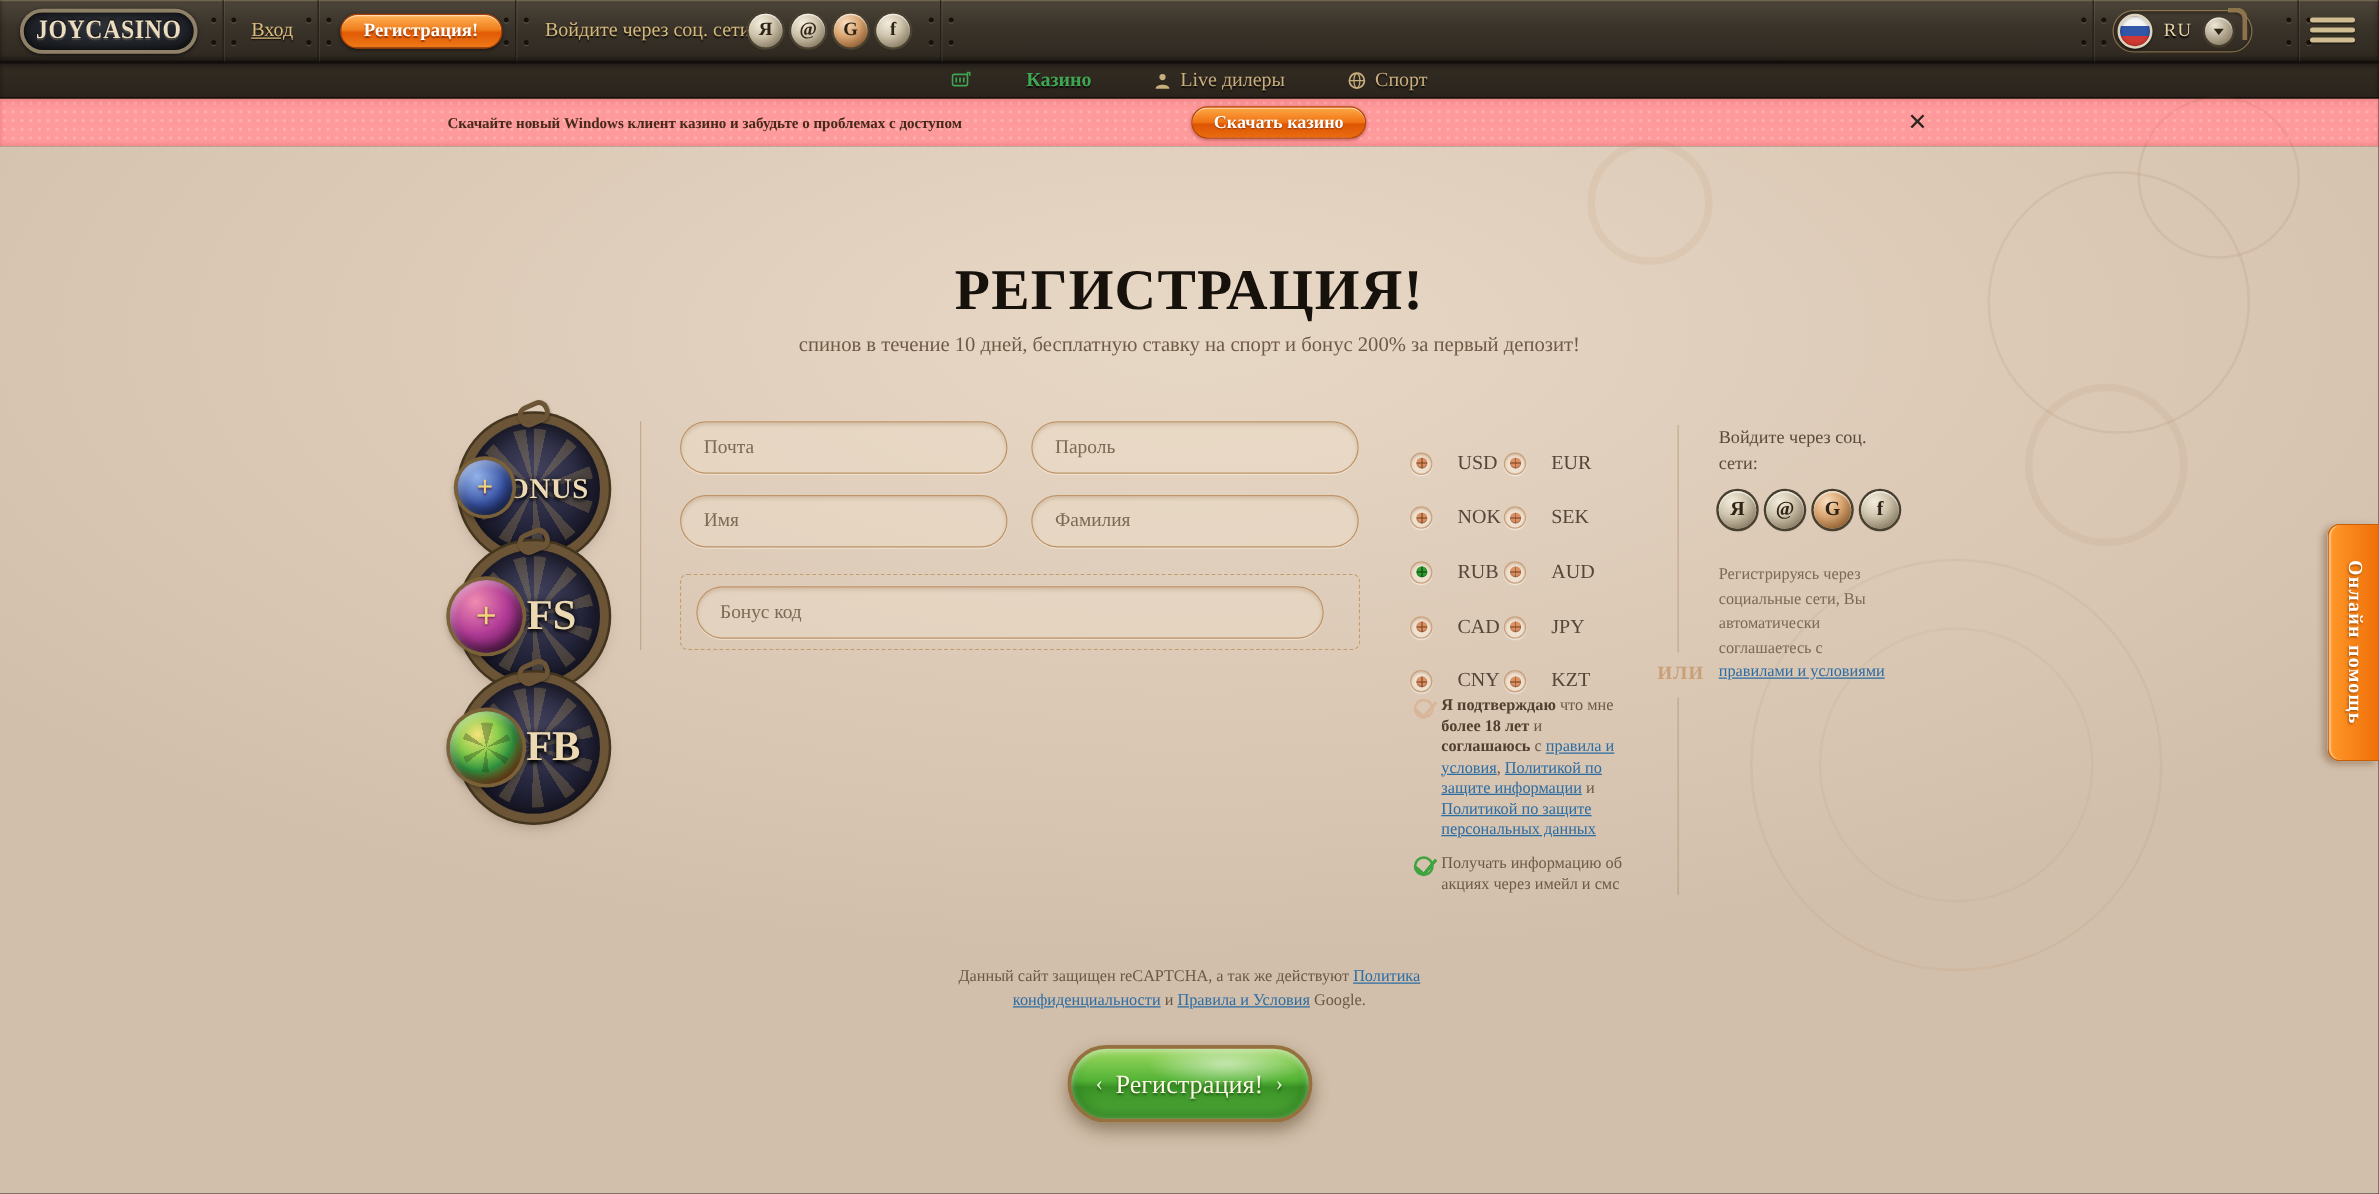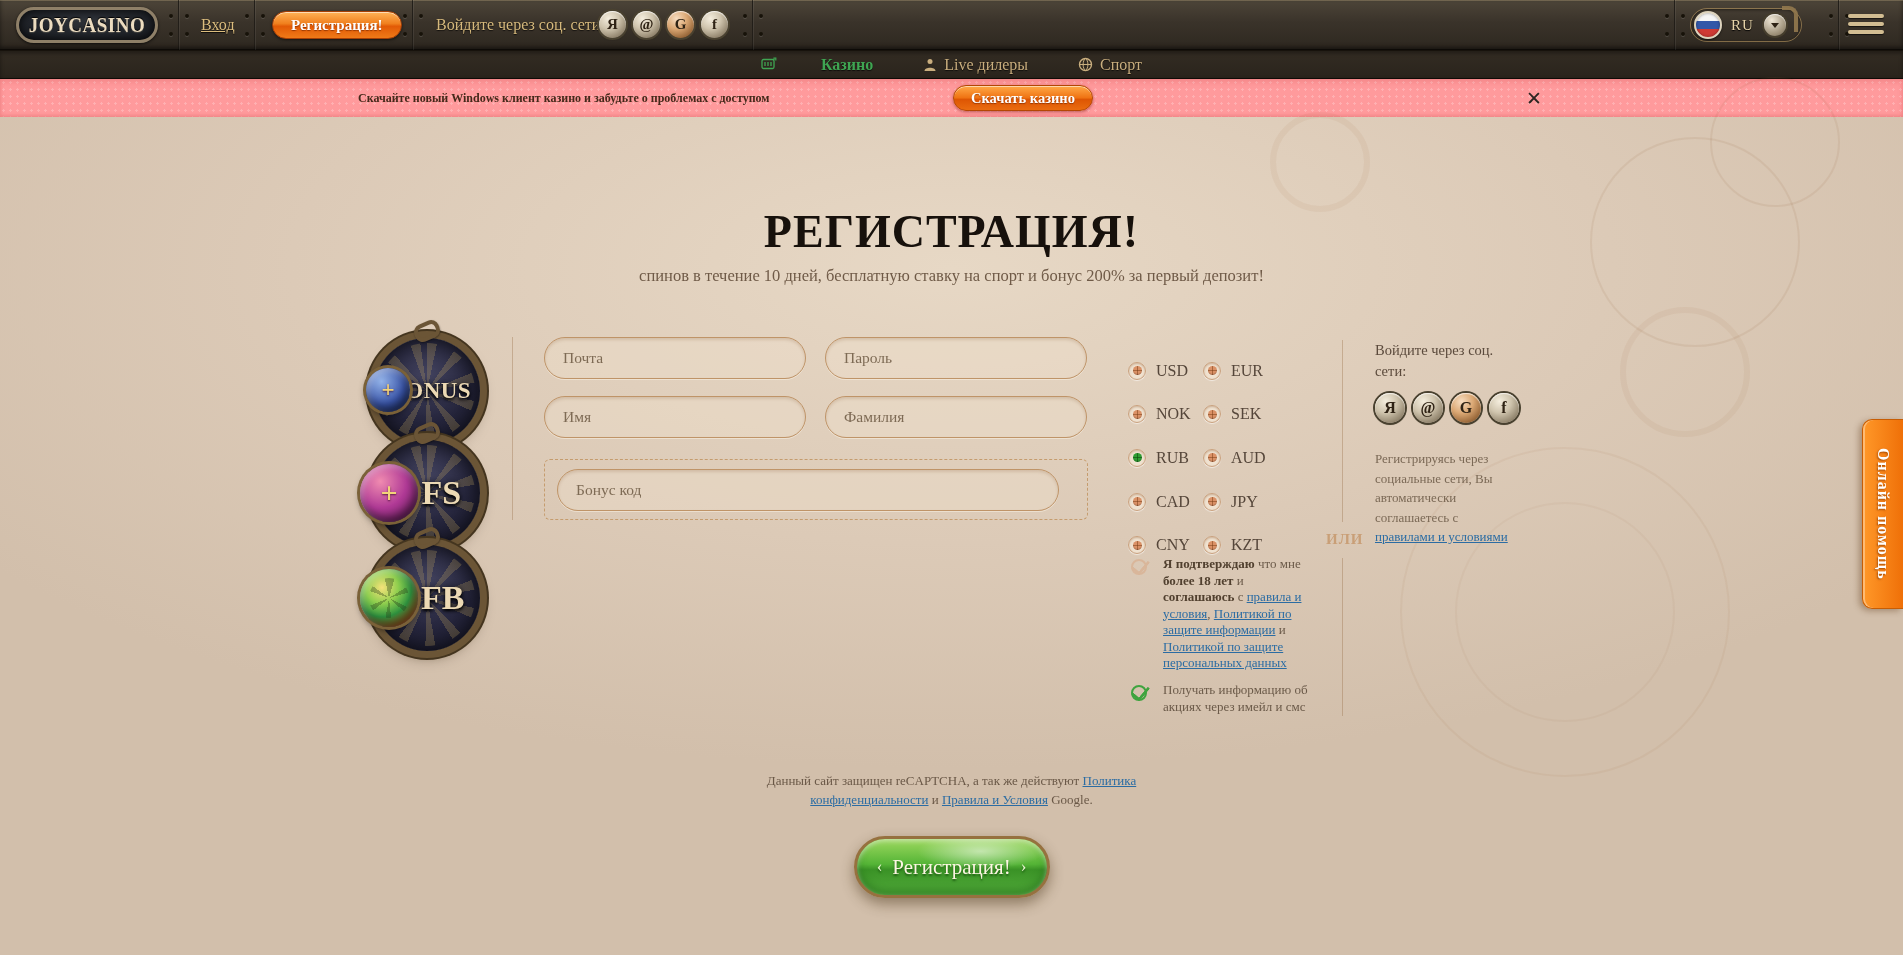--- a/index.html
+++ b/index.html
@@ -140,38 +140,38 @@
     background:rgba(240,226,207,.35); padding:16px 18px; font-size:15.5px; color:#4a3a2c;
     font-family:"Liberation Serif","DejaVu Serif",serif;
     box-shadow:inset 0 2px 3px rgba(130,85,45,.18), 0 1px 0 rgba(255,248,235,.45); outline:none; }
   .fld::placeholder { color:#7e6b55; opacity:1; }
   .bonus-wrap { position:absolute; left:544px; top:459px; width:544px; height:61px;
     border:1px dashed #c59c6e; border-radius:6px; }
 
   
   .cur-grid { position:absolute; left:1128px; top:349px; display:grid;
     grid-template-columns:75px 75px; grid-auto-rows:43.6px; }
-  .cur-cell { display:flex; align-items:center; gap:10px; cursor:pointer; }
+  .cur-cell { display:flex; align-items:center; gap:20px; cursor:pointer; }
   .radio { width:18px; height:18px; border-radius:50%; background:#f0e2d0; border:1px solid #c9a17e; flex:none;
     box-shadow:inset 0 1px 2px rgba(120,70,30,.3), 0 1px 1px rgba(255,255,255,.6);
     display:flex; align-items:center; justify-content:center; }
   .radio b { width:9px; height:9px; border-radius:50%; background:
       linear-gradient(transparent 44%, rgba(120,60,20,.5) 44% 56%, transparent 56%),
       linear-gradient(90deg, transparent 44%, rgba(120,60,20,.5) 44% 56%, transparent 56%), #db9166;
     box-shadow:inset 0 -1px 1px rgba(0,0,0,.25); }
   .radio.selected b { background:
       linear-gradient(transparent 44%, rgba(15,75,15,.6) 44% 56%, transparent 56%),
       linear-gradient(90deg, transparent 44%, rgba(15,75,15,.6) 44% 56%, transparent 56%), #2f9e33; }
   .cur-code { font-size:16px; color:#55463a; }
 
   .or-label { position:absolute; left:1326px; top:531px; color:#c99f77; font-weight:bold;
     font-size:15px; letter-spacing:1px; }
 
   
-  .chk-row { position:absolute; left:1128px; display:flex; gap:13px; cursor:pointer; }
+  .chk-row { position:absolute; left:1128px; display:flex; gap:3px; cursor:pointer; }
   .checkmark { position:relative; width:22px; height:22px; flex:none; }
   .checkmark::before { content:""; position:absolute; inset:3px; border:2px solid #d9b69a; border-radius:50%; }
   .checkmark::after { content:""; position:absolute; left:7px; top:1px; width:8px; height:14px;
     border-right:3px solid #d9b69a; border-bottom:3px solid #d9b69a; transform:rotate(40deg); border-radius:1px; }
   .checkmark.green::before { border-color:#3fa43f; }
   .checkmark.green::after { border-color:#3fa43f; }
   .chk-text { width:154px; font-size:13px; line-height:1.27; color:#6b5a49; }
   .chk-text strong { color:#51402f; }
   a.lnk { color:#2b6ca3; text-decoration:underline; cursor:pointer; }
 

